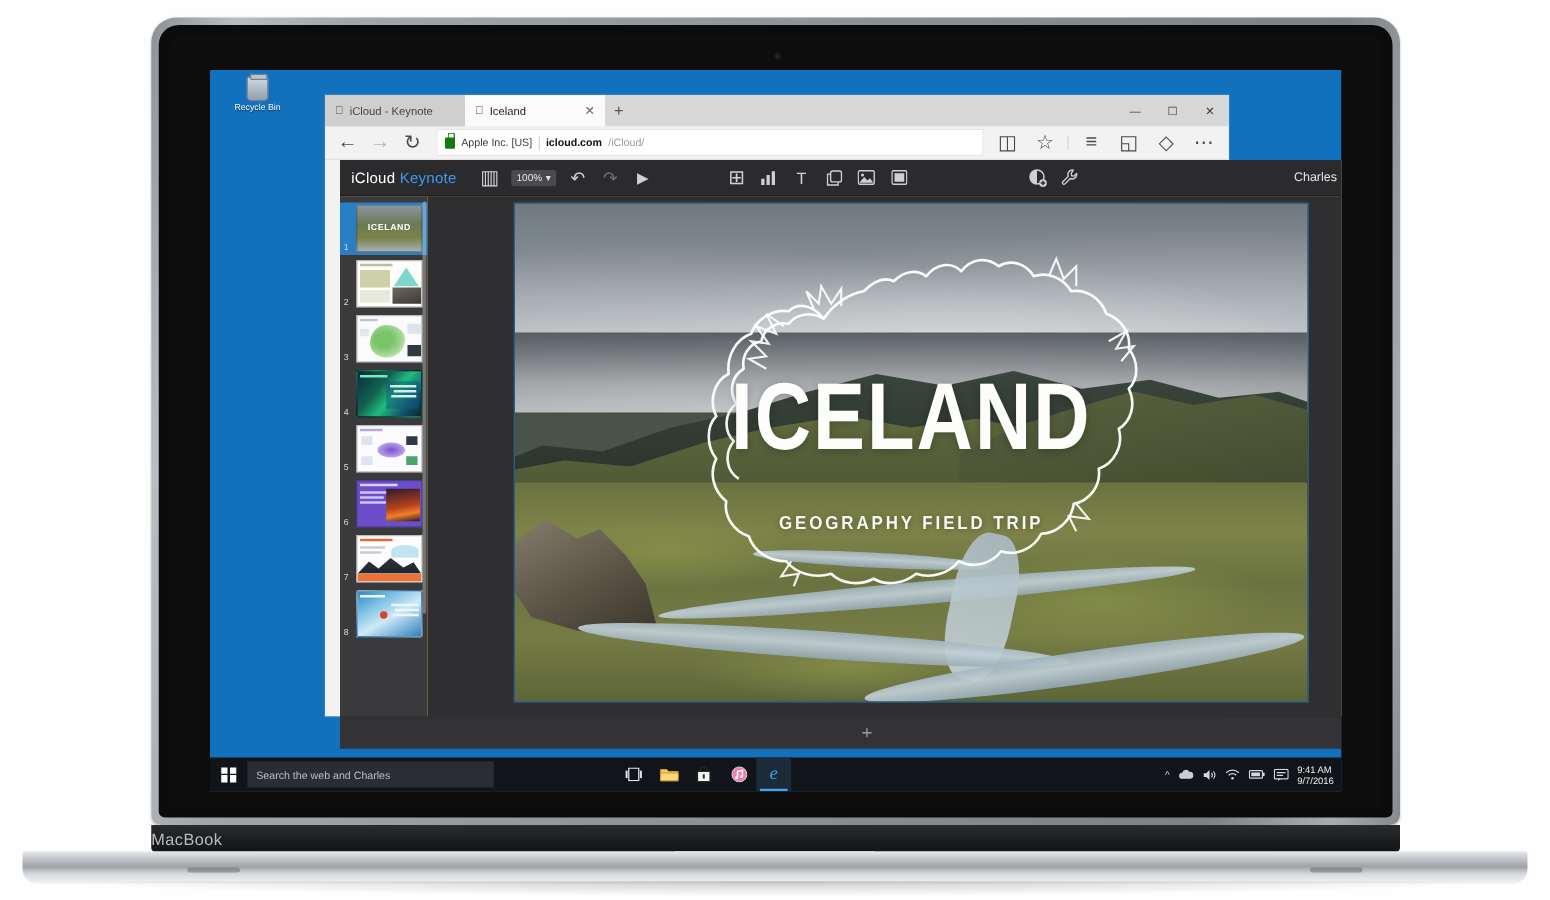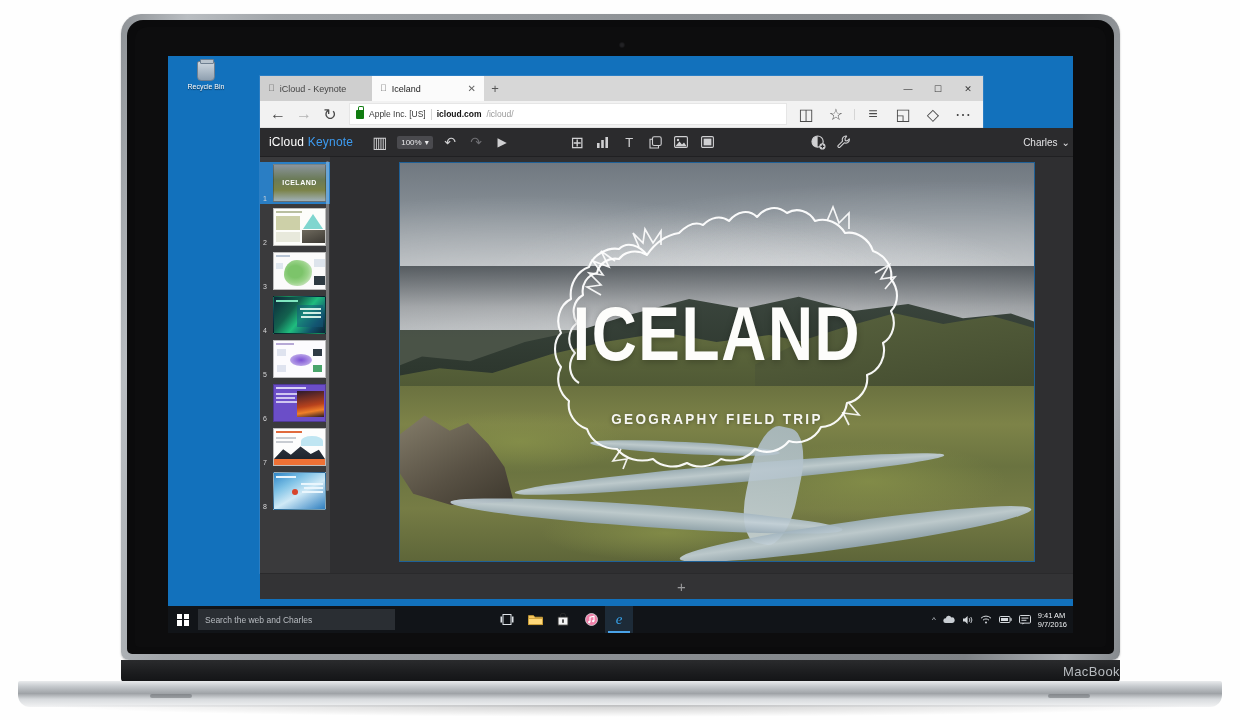--- a/index.html
+++ b/index.html
@@ -34,21 +34,21 @@
   .screen {
     position: absolute; left: 168px; top: 56px; width: 905px; height: 577px;
     background: #1271bc; overflow: hidden;
   }
 
   
   .mb-bottom-bezel {
     position: absolute; left: 121px; top: 660px; width: 999px; height: 22px;
     background: linear-gradient(180deg,#2a2b2d 0%,#1b1c1e 60%,#131416 100%);
     border-radius: 0 0 4px 4px;
-    display: flex; align-items: center; justify-content: flex-end;
+    display: flex; align-items: center; justify-content: flex-start;
   }
   .mb-wordmark {
     color: #b7bbbf; font-size: 13px; letter-spacing: .4px;
     font-family: "Liberation Sans", sans-serif;
   }
   .mb-base {
     position: absolute; left: 18px; top: 681px; width: 1204px; height: 26px;
     background: linear-gradient(180deg,#e9ebed 0%,#c3c7cb 22%,#9fa3a7 48%,#d7dadd 70%,#f2f3f4 100%);
     border-radius: 2px 2px 12px 12px;
   }
@@ -140,21 +140,21 @@
     border: 1.2px solid #107c10; border-bottom: none; border-radius: 2px 2px 0 0;
   }
   .addr-org { color: #3a3a3a; }
   .addr-sep { width: 1px; height: 11px; background: #d5d5d5; }
   .addr-host { color: #111; font-weight: bold; }
   .addr-path { color: #9a9a9a; }
   .addr-icons { display: flex; align-items: center; gap: 6px; padding-right: 2px; }
 
   
   .kn {
-    position: absolute; left: 0; top: 52px; width: 843px; height: 445px;
+    position: absolute; left: 12px; top: 52px; width: 843px; height: 445px;
     background: #fde047;
   }
   .kn-toolbar {
     height: 29px; background: #2b2b2d; display: flex; align-items: center;
     padding: 0 9px; gap: 0; position: relative; border-bottom: 1px solid #202022;
   }
   .kn-brand { font-size: 12px; letter-spacing: .2px; }
   .kn-brand .i { color: #ffffff; }
   .kn-brand .k { color: #3d9bf0; }
   .tb-group { display: flex; align-items: center; gap: 9px; }
@@ -357,21 +357,21 @@
 
       <div class="edge-navbar">
         <div class="nav-btn">←</div>
         <div class="nav-btn dim">→</div>
         <div class="nav-btn">↻</div>
         <div class="addr" title="Search or enter web address">
           <span class="lock"></span>
           <span class="addr-org">Apple Inc. [US]</span>
           <span class="addr-sep"></span>
           <span class="addr-host">icloud.com</span>
-          <span class="addr-path">/icloud/</span>
+          <span class="addr-path">/iCloud/</span>
         </div>
         <div class="addr-icons">
           <div class="nav-btn">◫</div>
           <div class="nav-btn">☆</div>
           <div class="addr-sep"></div>
           <div class="nav-btn">≡</div>
           <div class="nav-btn">◱</div>
           <div class="nav-btn">◇</div>
           <div class="nav-btn">⋯</div>
         </div>

